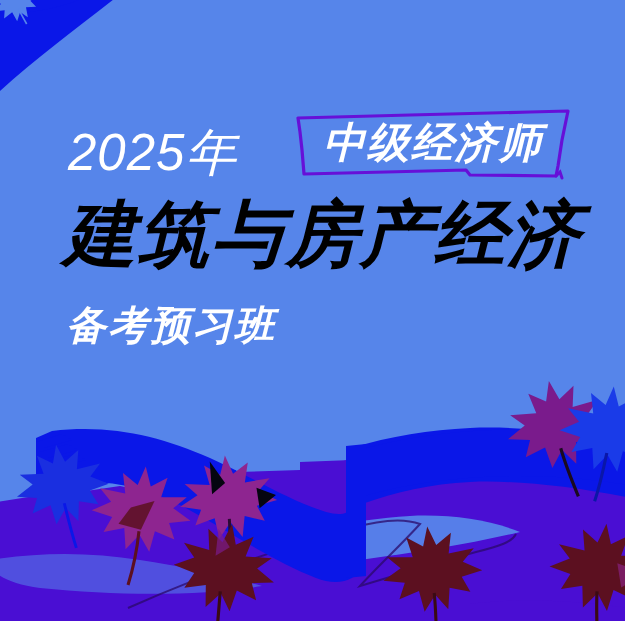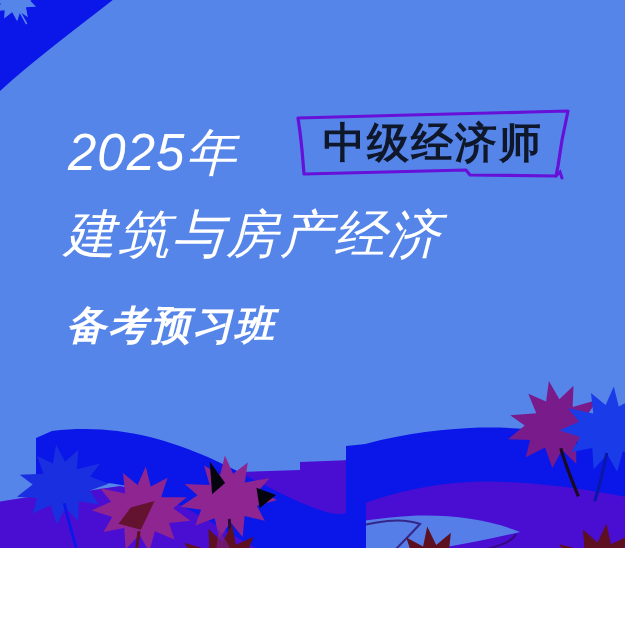--- a/index.html
+++ b/index.html
@@ -3,21 +3,21 @@
 <meta charset="utf-8">
 <style>
   html, body {
     margin: 0;
     padding: 0;
     background: #ffffff;
   }
   #poster {
     position: relative;
     width: 625px;
-    height: 548px;
+    height: 621px;
     overflow: hidden;
     background: #5685ea;
     font-family: "Liberation Sans", "DejaVu Sans", sans-serif;
   }
   .layer {
     position: absolute;
     left: 0;
     top: 0;
     width: 625px;
     height: 621px;
@@ -61,35 +61,36 @@
     position: absolute;
     left: 0;
     top: 0;
     width: 286px;
     height: 76px;
     display: flex;
     align-items: center;
     justify-content: center;
     font-size: 42px;
     font-weight: 700;
-    color: #0f172a;
+    font-style: italic;
+    color: #ffffff;
     letter-spacing: 2px;
     white-space: nowrap;
     padding-bottom: 2px;
     box-sizing: border-box;
   }
   .main-title {
     position: absolute;
     left: 64px;
     top: 196px;
-    font-size: 52px;
+    font-size: 72px;
     line-height: 76px;
-    font-weight: 400;
-    font-style: italic;
-    color: #ffffff;
+    font-weight: 700;
+    font-style: italic;
+    color: #000000;
     letter-spacing: 2px;
     white-space: nowrap;
   }
   .sub-title {
     position: absolute;
     left: 66px;
     top: 297px;
     font-size: 40px;
     line-height: 56px;
     font-weight: 700;

